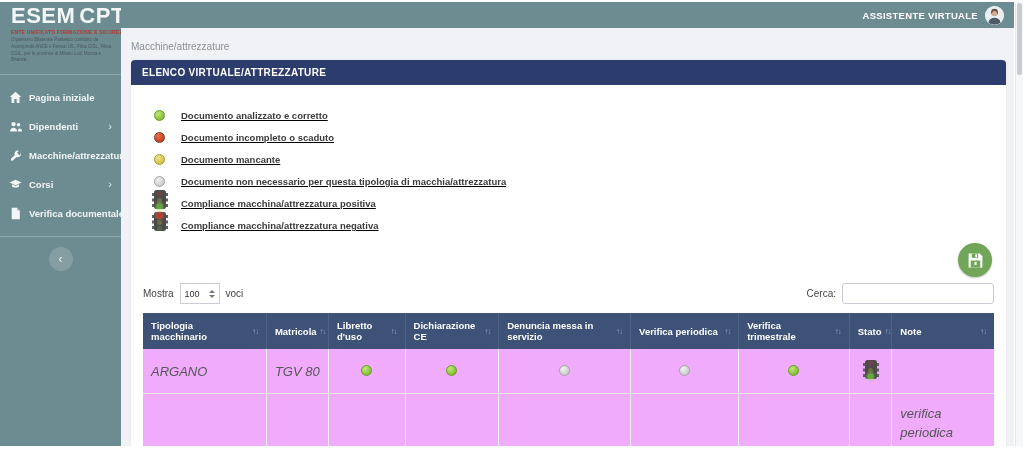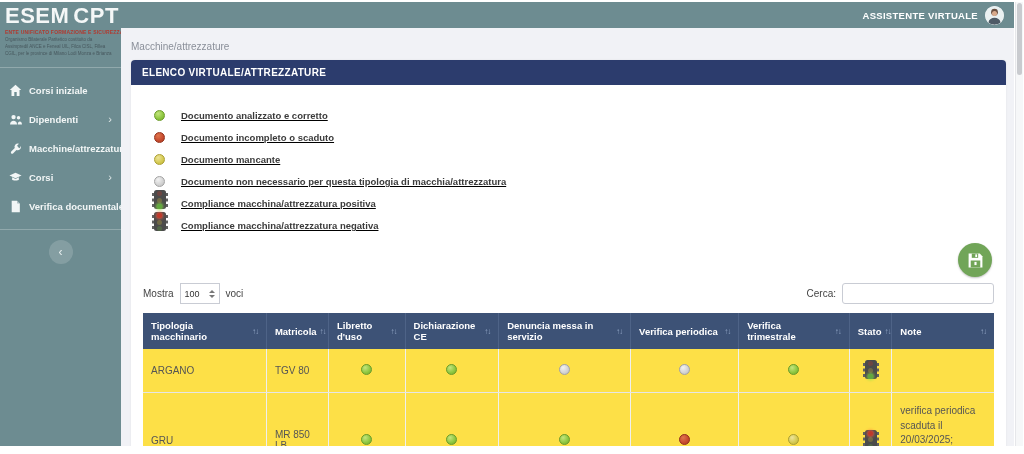--- a/index.html
+++ b/index.html
@@ -3,21 +3,21 @@
 <meta charset="utf-8">
 <style>
   * { box-sizing: border-box; }
   html,body { margin:0; padding:0; width:1024px; height:454px; background:#ffffff;
     font-family:"Liberation Sans", sans-serif; position:relative; overflow:hidden; }
 
   .app { position:absolute; top:2px; left:0; width:1014px; height:444px; display:flex; }
 
   
   .sidebar { width:121px; background:#6d8c91; color:#fff; flex-shrink:0; display:flex; flex-direction:column; }
-  .logo-block { padding:3px 5px 6px 5px; }
+  .logo-block { padding:3px 5px 6px 11px; }
   .logo-main { display:flex; align-items:baseline; color:#f4f7f7; font-weight:bold; line-height:1; }
   .logo-left { font-size:22px; letter-spacing:0.5px; }
   .logo-sep { width:2px; height:18px; background:#e9eeee; margin:0 2px; align-self:center; }
   .logo-right { font-size:22px; letter-spacing:0.5px; }
   .logo-sub { color:#b03a30; font-size:5px; font-weight:bold; margin-top:2px; letter-spacing:0.2px; white-space:nowrap; }
   .logo-tagline { color:#47585e; font-size:4.5px; line-height:1.5; margin-top:2px; }
   .side-divider { height:1px; background:rgba(255,255,255,0.25); margin:4px 0; }
   .nav { padding:4px 0; }
   .nav-item { display:flex; align-items:center; padding:8px 9px; cursor:pointer; color:#f2f6f6; }
   .nav-item .nicon { width:13px; height:13px; margin-right:7px; flex-shrink:0; display:inline-flex; }
@@ -83,22 +83,22 @@
 
   
   table.machines { width:100%; border-collapse:collapse; margin-top:9px; table-layout:fixed; }
   .machines thead th, .machines tfoot td {
     background:#3d5276; color:#ffffff; font-size:9.5px; font-weight:bold; text-align:left;
     padding:7px 8px; border-left:1px solid #4e6387; }
   .machines thead th:first-child, .machines tfoot td:first-child { border-left:none; }
   .machines thead th { cursor:pointer; }
   .th-inner { display:flex; align-items:center; justify-content:space-between; gap:3px; }
   .sort-ic { font-size:8px; color:#8ea2c2; letter-spacing:-1px; flex-shrink:0; }
-  .machines tbody td { background:#fde047; border-bottom:1px solid #e6e6e6; border-left:1px solid #efefef;
-    padding:11px 8px; font-size:10px; color:#555; vertical-align:middle; }
+  .machines tbody td { background:#f0abfc; border-bottom:1px solid #e6e6e6; border-left:1px solid #efefef;
+    padding:11px 8px; font-size:13px; color:#555; vertical-align:middle;font-style:italic; }
   .machines tbody td:first-child { border-left:none; }
   .machines tbody td.c { text-align:center; }
   .note-cell { line-height:1.45; }
 
   
   .pagescroll { position:absolute; top:2px; right:1px; width:8px; height:444px; background:#f6f7f8; border-left:1px solid #e6e7ea; }
   .pagescroll .thumb { position:absolute; top:1px; left:1px; width:5px; height:72px; background:#c9cbcf; border-radius:3px; }
 
   svg { display:block; }
 </style>
@@ -119,21 +119,21 @@
     </div>
     <div class="side-divider"></div>
 
     <div class="nav">
       <div class="nav-item">
         <span class="nicon">
           <svg viewBox="0 0 12 12" width="13" height="13">
               <path fill="#f2f6f6" d="M6 0.8 L11.3 5.6 H9.7 V11 H7.1 V7.4 H4.9 V11 H2.3 V5.6 H0.7 Z"></path>
             </svg>
         </span>
-        <span class="nlabel">Corsi iniziale</span>
+        <span class="nlabel">Pagina iniziale</span>
       </div>
       <div class="nav-item">
         <span class="nicon">
           <svg viewBox="0 0 12 12" width="13" height="13" fill="#f2f6f6">
               <circle cx="4.2" cy="3.8" r="2"></circle>
               <circle cx="8.8" cy="4.3" r="1.6"></circle>
               <path d="M1 10.5c0-2.2 1.5-3.4 3.2-3.4s3.2 1.2 3.2 3.4Z"></path>
               <path d="M8 10.5c.1-1.6.9-2.6 2-2.6 1.1 0 1.9 1 2 2.6Z"></path>
             </svg>
         </span>

